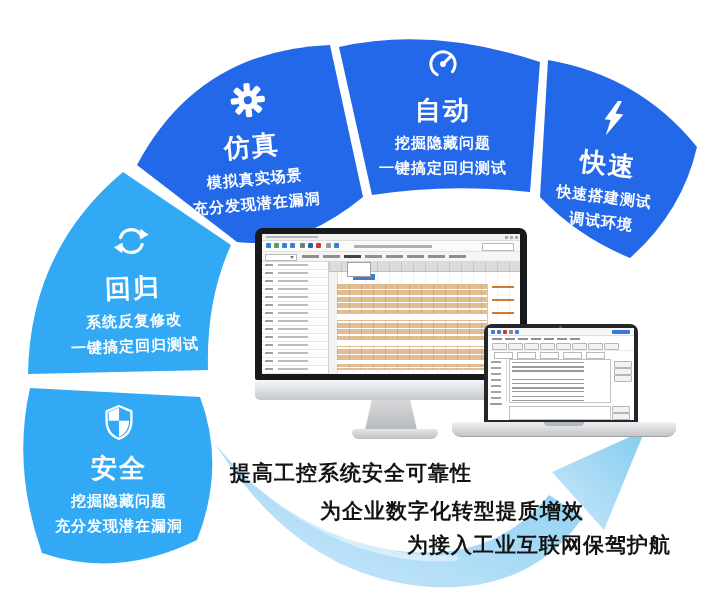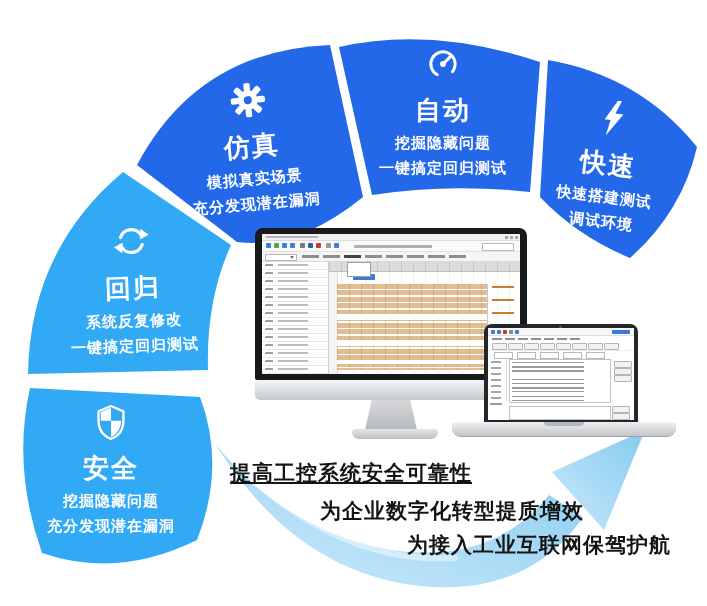--- a/index.html
+++ b/index.html
@@ -12,21 +12,21 @@
 
   
   .feature{position:absolute;width:200px;text-align:center;color:#fff;z-index:2;}
   .feature .f-icon{display:inline-block;line-height:0;}
   .feature .f-title{font-size:26px;font-weight:800;letter-spacing:2px;margin-top:7px;}
   .feature .f-line{font-size:15px;font-weight:700;letter-spacing:1px;margin-top:6px;white-space:nowrap;}
   .f-sim{left:152px;top:82px;transform:rotate(-5deg);}
   .f-auto{left:343px;top:46px;}
   .f-fast{left:508px;top:100px;transform:rotate(7deg);}
   .f-reg{left:33px;top:222px;transform:rotate(-2deg);}
-  .f-sec{left:11px;top:404px;}
+  .f-sec{left:19px;top:404px;}
 
   
   .monitor{left:255px;top:228px;width:272px;height:222px;z-index:3;}
   .m-bezel{left:0;top:0;width:272px;height:152px;background:#17191b;border-radius:8px 8px 2px 2px;}
   .m-screen{left:7px;top:6px;width:258px;height:140px;background:#fdfdfd;overflow:hidden;}
   .m-title{left:0;top:0;width:258px;height:6px;background:#f0f0f0;border-bottom:1px solid #dcdcdc;}
   .m-title-text{left:4px;top:2px;width:52px;height:2px;background:#b3b3b3;}
   .m-win{top:1.5px;width:3px;height:3px;background:#a8a8a8;}
   .m-toolbar{left:0;top:7px;width:258px;height:10px;background:#fafafa;border-bottom:1px solid #e2e2e2;}
   .tbi{position:absolute;top:2px;width:5px;height:5px;border-radius:1px;}
@@ -82,21 +82,21 @@
       background-size:100% 100%,72% 100%;background-repeat:no-repeat;background-position:2px 2px;}
   .l-rightcol{left:124px;top:31px;width:22px;height:42px;}
   .l-bottom-label{left:2px;top:75px;width:12px;height:2px;background:#999;}
   .l-bottombox{left:21px;top:78px;width:100px;height:12px;border:1px solid #c2c2c2;background:#fff;}
   .l-base{left:0px;top:104px;width:224px;height:14px;background:linear-gradient(#eef0f1,#c3c6c9);
       border-radius:3px 3px 9px 9px;border-bottom:1px solid #9fa3a7;}
   .l-notch{left:92px;top:0;width:40px;height:4px;background:#b4b8bb;border-radius:0 0 7px 7px;}
 
   
   .slogan{position:absolute;font-size:21px;font-weight:800;letter-spacing:1px;color:#141414;z-index:5;white-space:nowrap;}
-  .sl1{left:230px;top:459px;text-decoration:underline;}
+  .sl1{left:230px;top:459px;}
   .sl2{left:320px;top:497px;}
   .sl3{left:407px;top:531px;}
 </style>
 </head>
 <body>
 
 <div class="stage">
 
   <svg class="abs" width="707" height="606" viewBox="0 0 707 606" style="left:0;top:0;z-index:1">
     <path fill="#31A9F5" d="M30,388 L200,397 Q226,466 197,540 Q118,579 42,553 Q12,468 30,388 Z"></path>

